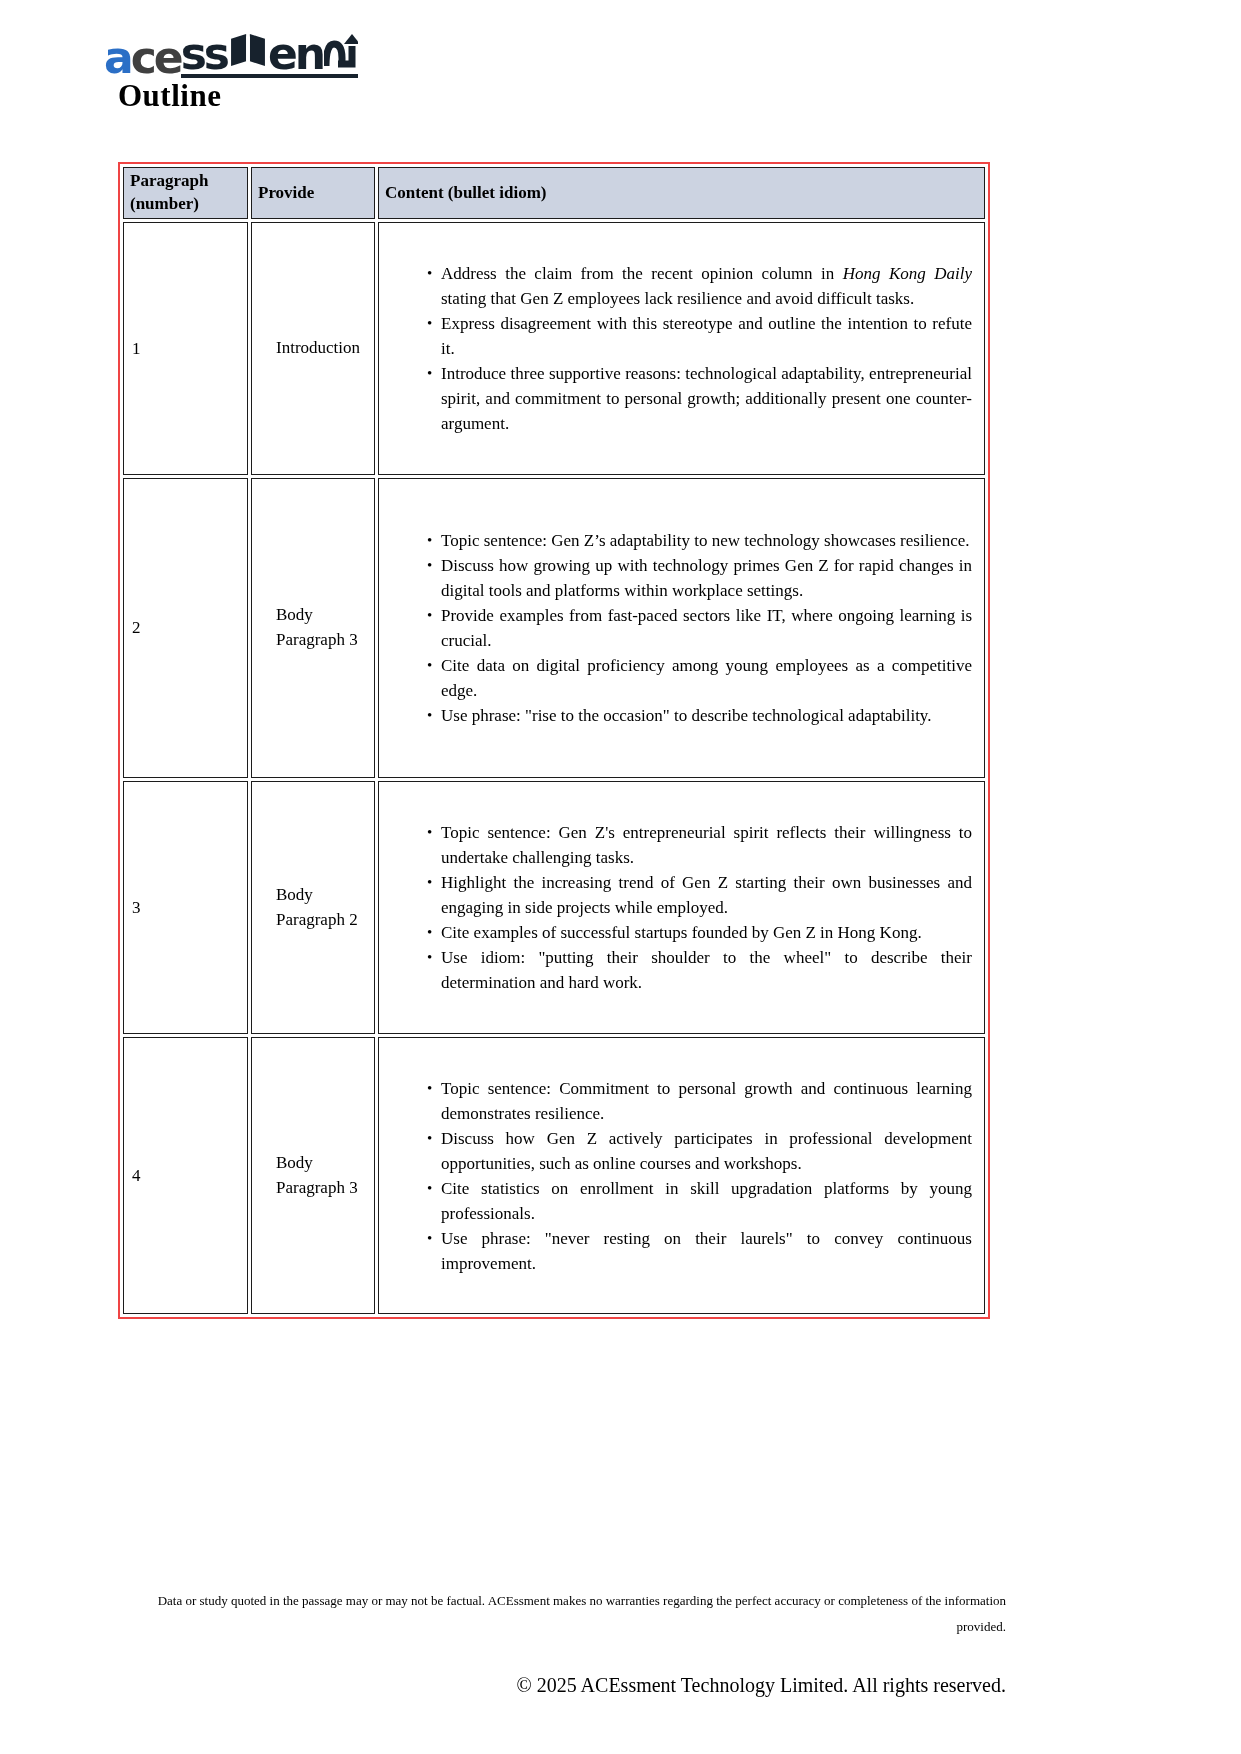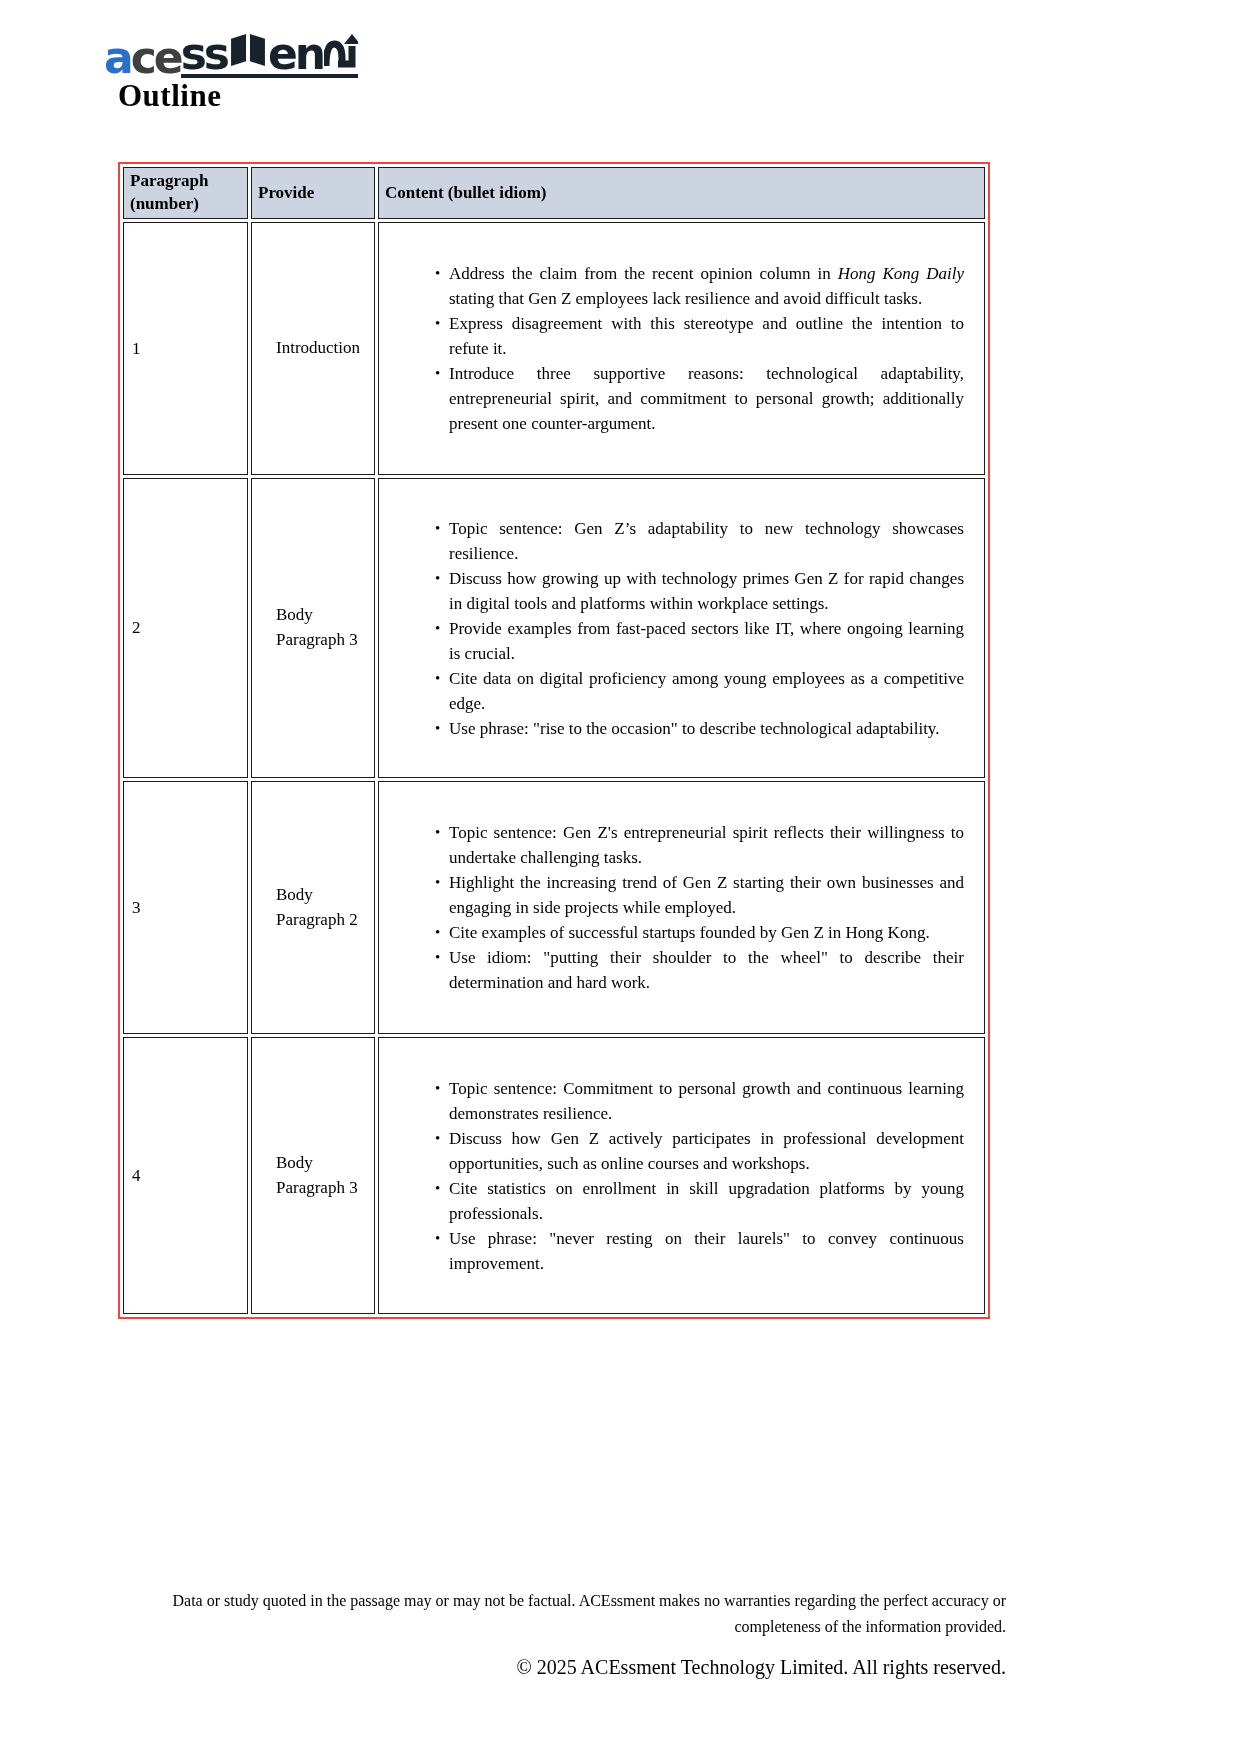--- a/index.html
+++ b/index.html
@@ -87,21 +87,21 @@
   }
   td.cell-content {
     padding: 20px 8px 20px 44px;
   }
   tr.r1 { height: 253px; }
   tr.r2 { height: 300px; }
   tr.r3 { height: 253px; }
   tr.r4 { height: 277px; }
 
   ul.bullets {
-    margin: 12px;
+    margin: 4px;
     padding: 0;
     list-style: none;
   }
   ul.bullets li {
     position: relative;
     padding-left: 14px;
     text-align: justify;
     line-height: 25px;
   }
   ul.bullets li::before {
@@ -113,26 +113,26 @@
   }
 
   
   .footer {
     position: absolute;
     left: 118px;
     top: 1588px;
     width: 888px;
   }
   .disclaimer {
-    font-size: 16px;
+    font-size: 13px;
     line-height: 26px;
     text-align: right;
   }
   .copyright {
-    margin-top: 16px;
+    margin-top: 34px;
     font-size: 20px;
     text-align: right;
   }
 </style>
 </head>
 <body>
 
 <div class="page">
 
   <div class="logo">

